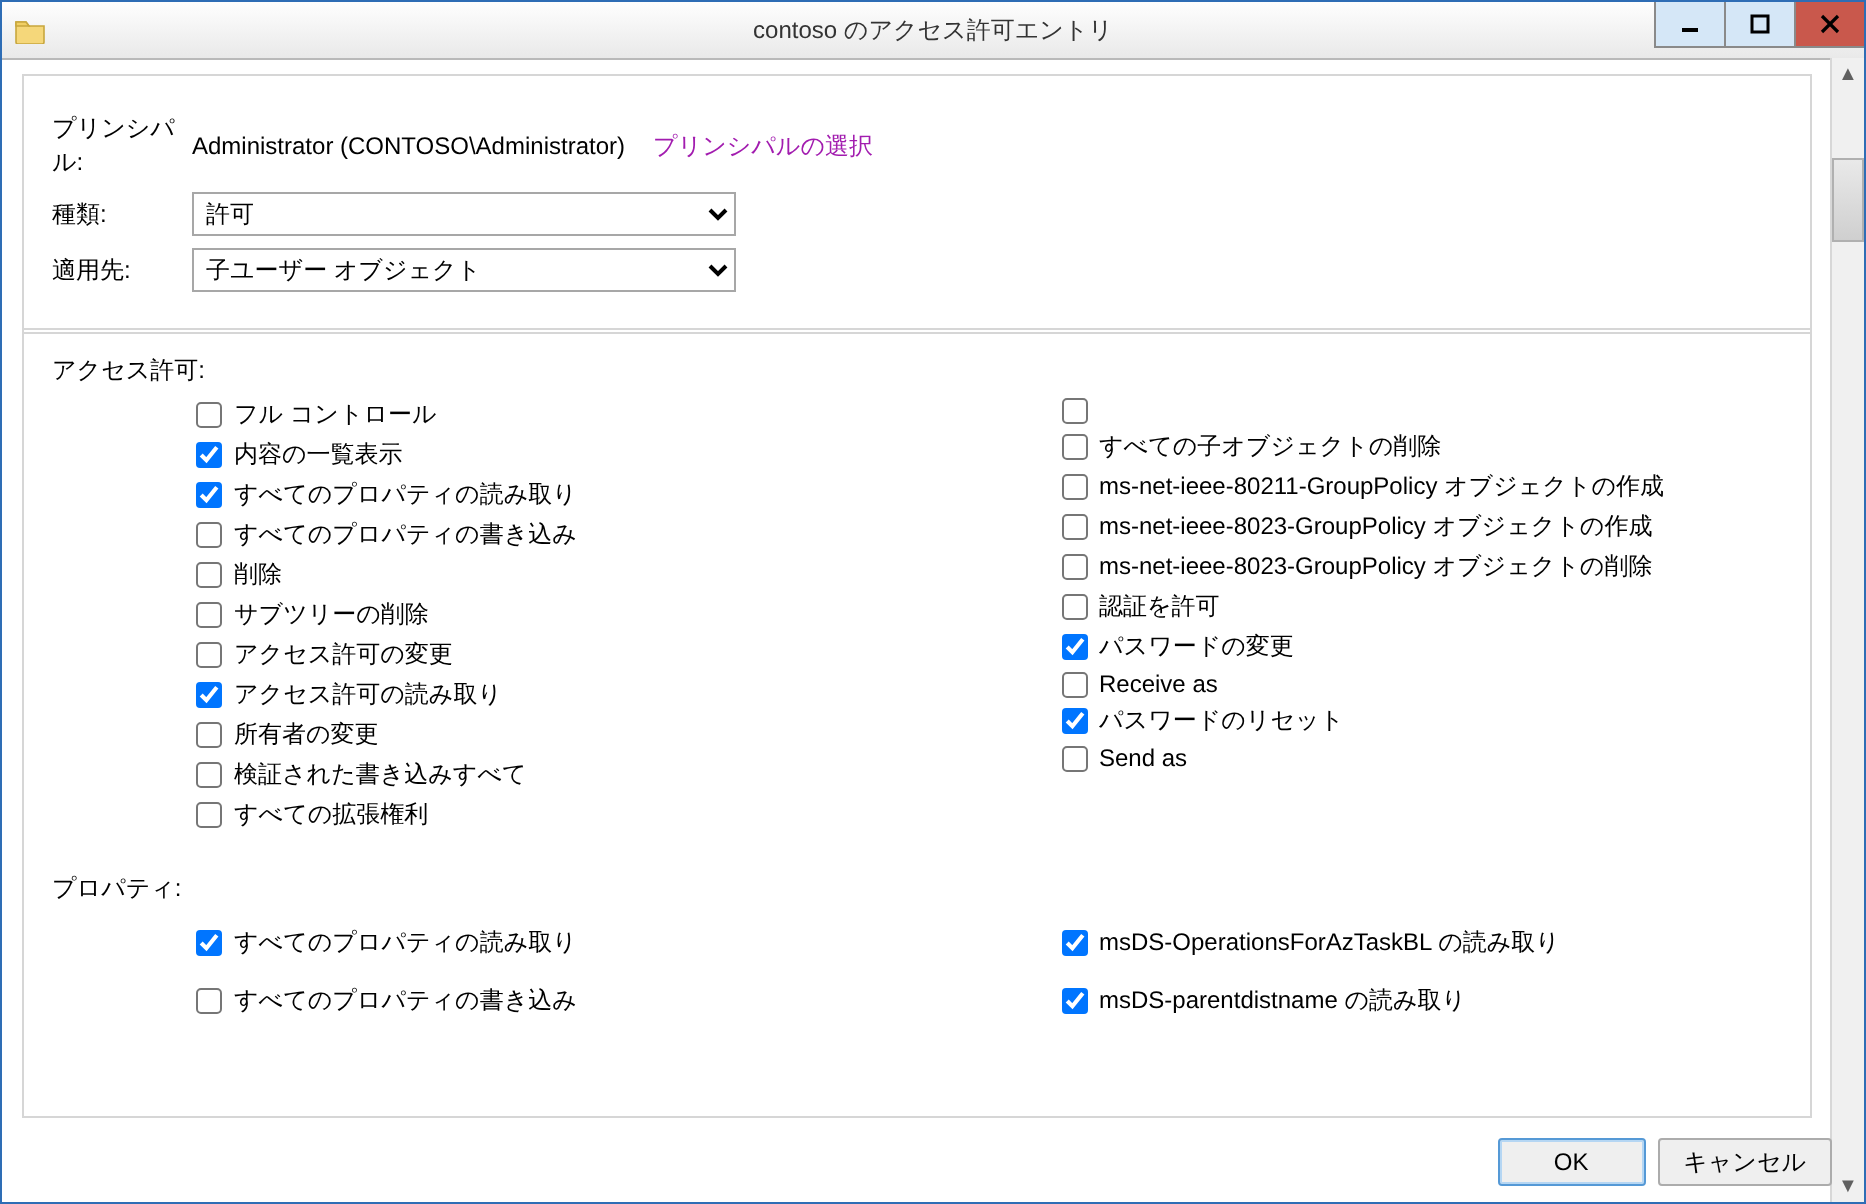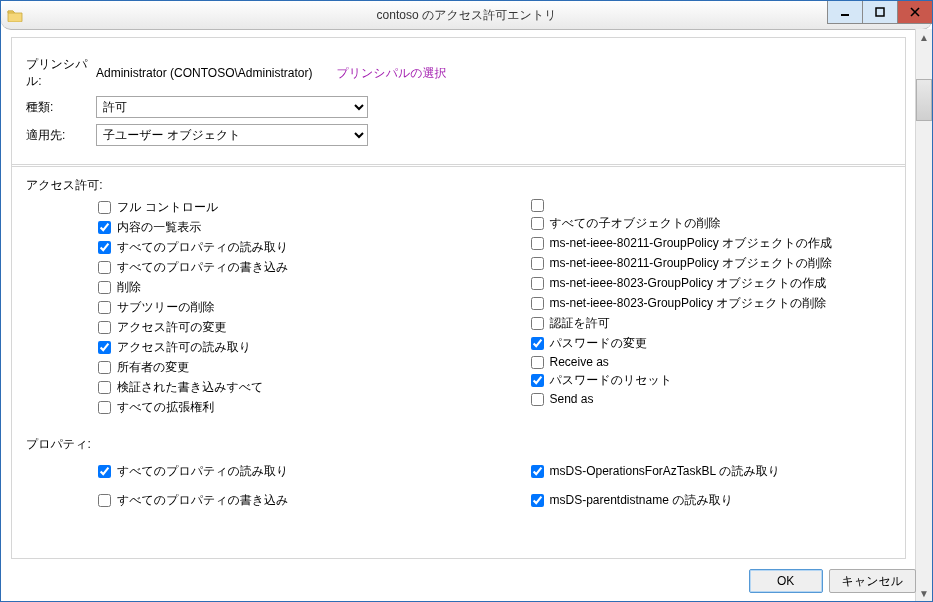--- a/index.html
+++ b/index.html
@@ -20,21 +20,20 @@
     background: #fff;
   }
   .titlebar {
     height: 28px;
     background: linear-gradient(#fefefe, #e9e9e9);
     border-bottom: 1px solid #b9b9b9;
     display: flex;
     align-items: center;
     justify-content: center;
     position: relative;
-    border-radius: 10px;
   }
   .titlebar .folder-icon {
     position: absolute;
     left: 6px;
     top: 50%;
     transform: translateY(-50%);
     display: flex;
     align-items: center;
   }
   .titlebar .title-text {
@@ -102,21 +101,21 @@
   }
   .form-row {
     display: flex;
     align-items: center;
     margin: 6px 0;
   }
   .form-row .label {
     width: 70px;
   }
   .form-row .value-text {
-    margin-right: 24px;
+    margin-right: 14px;
   }
   .link-blue {
     color: #a21caf;
     cursor: pointer;
   }
   select {
     font-family: inherit;
     font-size: 12px;
     height: 22px;
     width: 272px;
@@ -316,24 +315,20 @@
             <div class="check-row">
               <input type="checkbox" style="">
               <label>すべての子オブジェクトの削除</label>
             </div>
             <div class="check-row">
               <input type="checkbox" style="">
               <label>ms-net-ieee-80211-GroupPolicy オブジェクトの作成</label>
             </div>
             <div class="check-row">
               <input type="checkbox" style="">
-              <label>ms-net-ieee-80211-GroupPolicy オブジェクトの削除</label>
-            </div>
-            <div class="check-row">
-              <input type="checkbox" style="">
               <label>ms-net-ieee-8023-GroupPolicy オブジェクトの作成</label>
             </div>
             <div class="check-row">
               <input type="checkbox" style="">
               <label>ms-net-ieee-8023-GroupPolicy オブジェクトの削除</label>
             </div>
             <div class="check-row">
               <input type="checkbox" style="">
               <label>認証を許可</label>
             </div>

